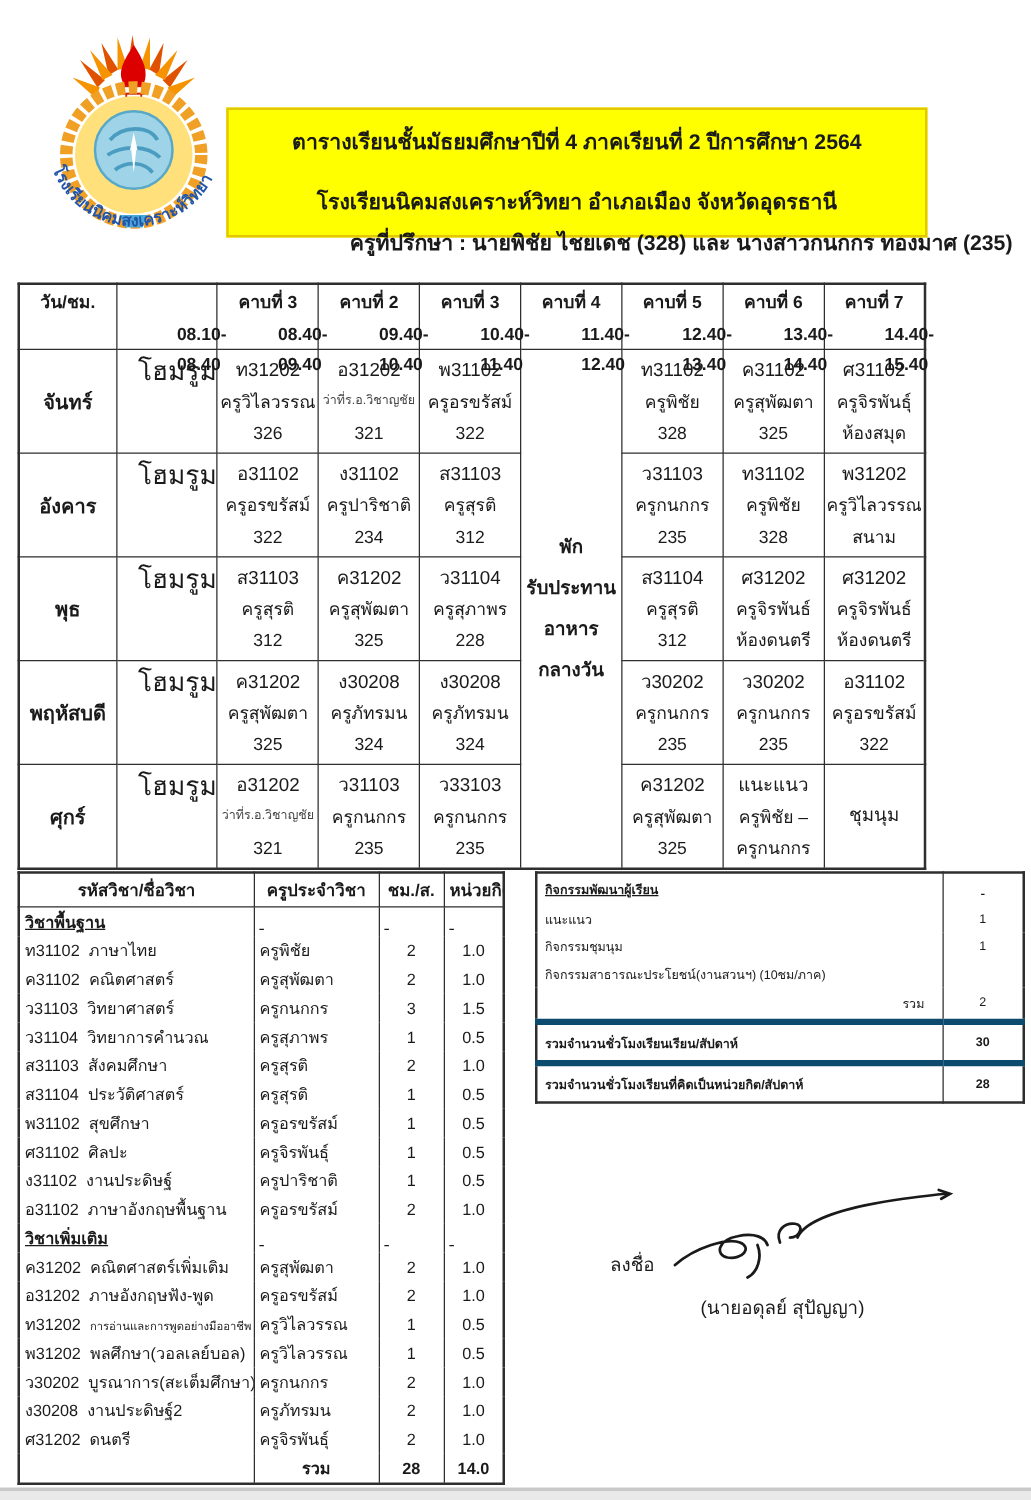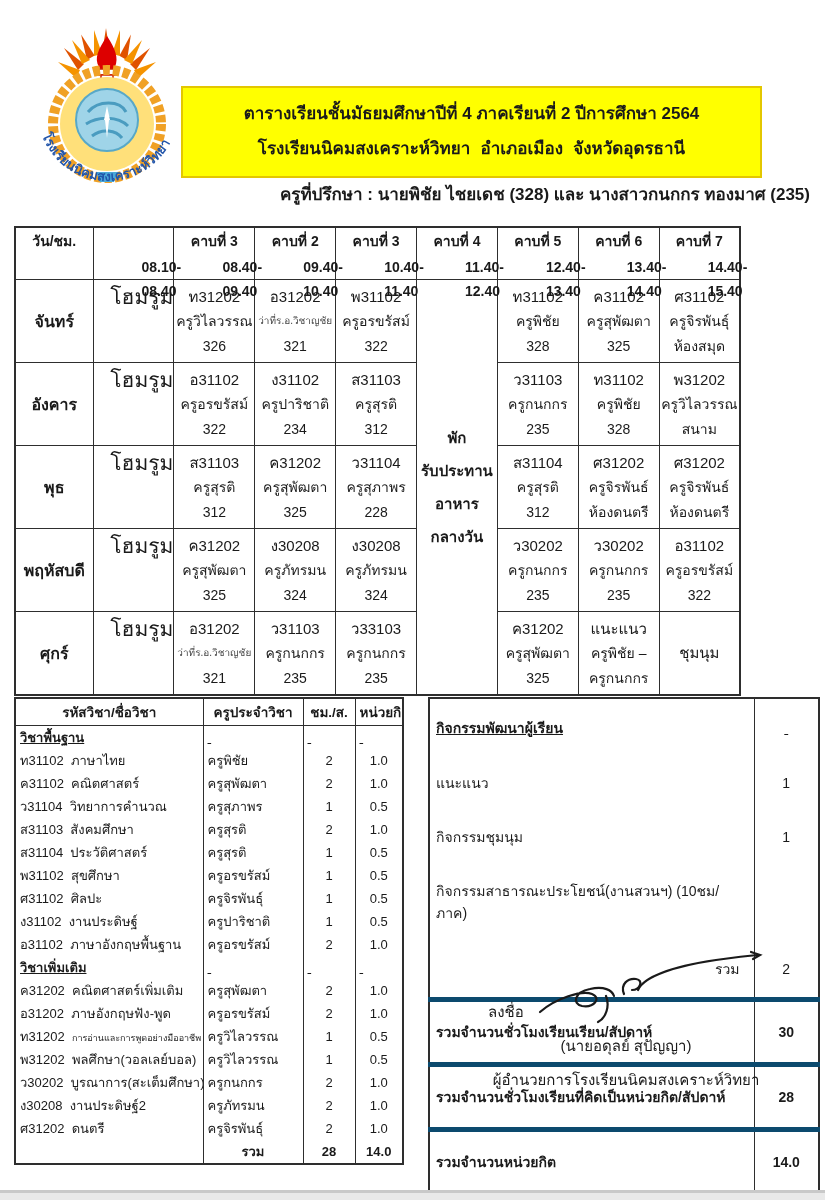--- a/index.html
+++ b/index.html
@@ -3,23 +3,23 @@
 <meta charset="utf-8">
 <style>
   html,body{margin:0;padding:0;background:#ffffff;}
   .page{position:relative;width:825px;height:1200px;background:#ffffff;overflow:hidden;
         font-family:"Liberation Sans","DejaVu Sans",sans-serif;color:#1a1a1a;}
 
   
   .logo{position:absolute;left:26px;top:20px;width:162px;height:172px;}
   .title-box{position:absolute;left:181px;top:86px;width:533px;background:#ffff00;
              border:2px solid #e3c700;text-align:center;font-weight:bold;font-size:17px;
-             padding:11px 22px;}
+             padding:11px 12px;}
   .title-box .t1{line-height:30px;}
-  .title-box .t2{line-height:30px;margin-top:6px;font-family:Liberation Mono, monospace;}
+  .title-box .t2{line-height:30px;margin-top:18px;}
   .advisor{position:absolute;left:150px;top:180px;width:660px;text-align:right;
            font-weight:bold;font-size:17px;}
 
   
   table.timetable{position:absolute;left:14px;top:226px;width:727px;border-collapse:collapse;
                   table-layout:fixed;border:2px solid #2e2e2e;}
   table.timetable th,table.timetable td{border:1px solid #2e2e2e;padding:0;}
   .tt-head div{text-align:center;font-weight:bold;font-size:14px;}
   .tt-head .p-label{line-height:27px;height:27px;}
   .tt-head .p-time{line-height:24px;height:24px;margin-left:48px;}
@@ -45,21 +45,21 @@
   td.s-name{text-align:left;padding-left:6px;}
   td.s-teach{text-align:left;padding-left:8px;}
   td.s-num{text-align:center;}
   tr.section td{font-weight:bold;text-decoration:underline;}
   tr.total td{font-weight:bold;}
   span.tiny{font-size:9px;}
 
   
   table.activities{position:absolute;left:428px;top:697px;width:390px;border-collapse:collapse;
                  table-layout:fixed;border:2px solid #2e2e2e;}
-  table.activities td{font-size:14px;padding:16px 6px;height:22px;}
+  table.activities td{font-size:10px;padding:0 6px;height:22px;}
   table.activities td.val{border-left:1px solid #2e2e2e;text-align:center;}
   table.activities tr.a-title td{font-weight:bold;text-decoration:underline;height:25px;}
   table.activities tr.a-sub td.lab{text-align:right;padding-right:14px;height:25px;}
   table.activities tr.a-total td{font-weight:bold;border-top:5px solid #0c4a6e;height:28px;}
 
   
   .sig{position:absolute;left:430px;top:938px;width:392px;height:160px;}
   .sig .prefix{position:absolute;left:58px;top:62px;font-size:15px;}
   .sig svg{position:absolute;left:96px;top:8px;}
   .sig .name{position:absolute;left:0;top:96px;width:392px;text-align:center;font-size:15px;}
@@ -437,20 +437,26 @@
           <td class="s-num">2</td>
           <td class="s-num">1.0</td>
         </tr>
         <tr>
           <td class="s-name"><span>ค31102&nbsp; </span><span>คณิตศาสตร์</span></td>
           <td class="s-teach">ครูสุพัฒตา</td>
           <td class="s-num">2</td>
           <td class="s-num">1.0</td>
         </tr>
         <tr>
+          <td class="s-name"><span>ว31103&nbsp; </span><span>วิทยาศาสตร์</span></td>
+          <td class="s-teach">ครูกนกกร</td>
+          <td class="s-num">3</td>
+          <td class="s-num">1.5</td>
+        </tr>
+        <tr>
           <td class="s-name"><span>ว31104&nbsp; </span><span>วิทยาการคำนวณ</span></td>
           <td class="s-teach">ครูสุภาพร</td>
           <td class="s-num">1</td>
           <td class="s-num">0.5</td>
         </tr>
         <tr>
           <td class="s-name"><span>ส31103&nbsp; </span><span>สังคมศึกษา</span></td>
           <td class="s-teach">ครูสุรติ</td>
           <td class="s-num">2</td>
           <td class="s-num">1.0</td>
@@ -568,37 +574,32 @@
           <td class="lab">รวม</td>
           <td class="val">2</td>
         </tr>
         <tr class="a-total">
           <td>รวมจำนวนชั่วโมงเรียนเรียน/สัปดาห์</td>
           <td class="val">30</td>
         </tr>
         <tr class="a-total">
           <td>รวมจำนวนชั่วโมงเรียนที่คิดเป็นหน่วยกิต/สัปดาห์</td>
           <td class="val">28</td>
-        </tr>
-        <tr class="a-total">
-          <td>รวมจำนวนหน่วยกิต</td>
-          <td class="val">14.0</td>
         </tr>
       </tbody>
   </table>
 
   <div class="sig">
     <span class="prefix">ลงชื่อ</span>
     <svg width="250" height="90" viewBox="0 0 250 90">
       <g fill="none" stroke="#1a1a1a" stroke-width="2.2" stroke-linecap="round">
         <path d="M14 66 C30 52 56 44 66 48 C76 52 68 62 56 60 C46 58 48 46 64 43 C78 40 86 44 88 50"></path>
         <path d="M80 50 C84 60 80 72 72 76"></path>
         <path d="M98 48 C94 38 102 32 110 33 C118 34 114 44 106 44"></path>
         <path d="M112 44 C118 30 150 20 190 14 C204 12 218 10 232 9"></path>
         <path d="M225 6 L234 9 L227 13"></path>
       </g>
     </svg>
     <div class="name">(นายอดุลย์  สุปัญญา)</div>
-    <div class="role">ผู้อำนวยการโรงเรียนนิคมสงเคราะห์วิทยา</div>
   </div>
 
   <div class="bottom-band"></div>
 </div>
 
 </body></html>

